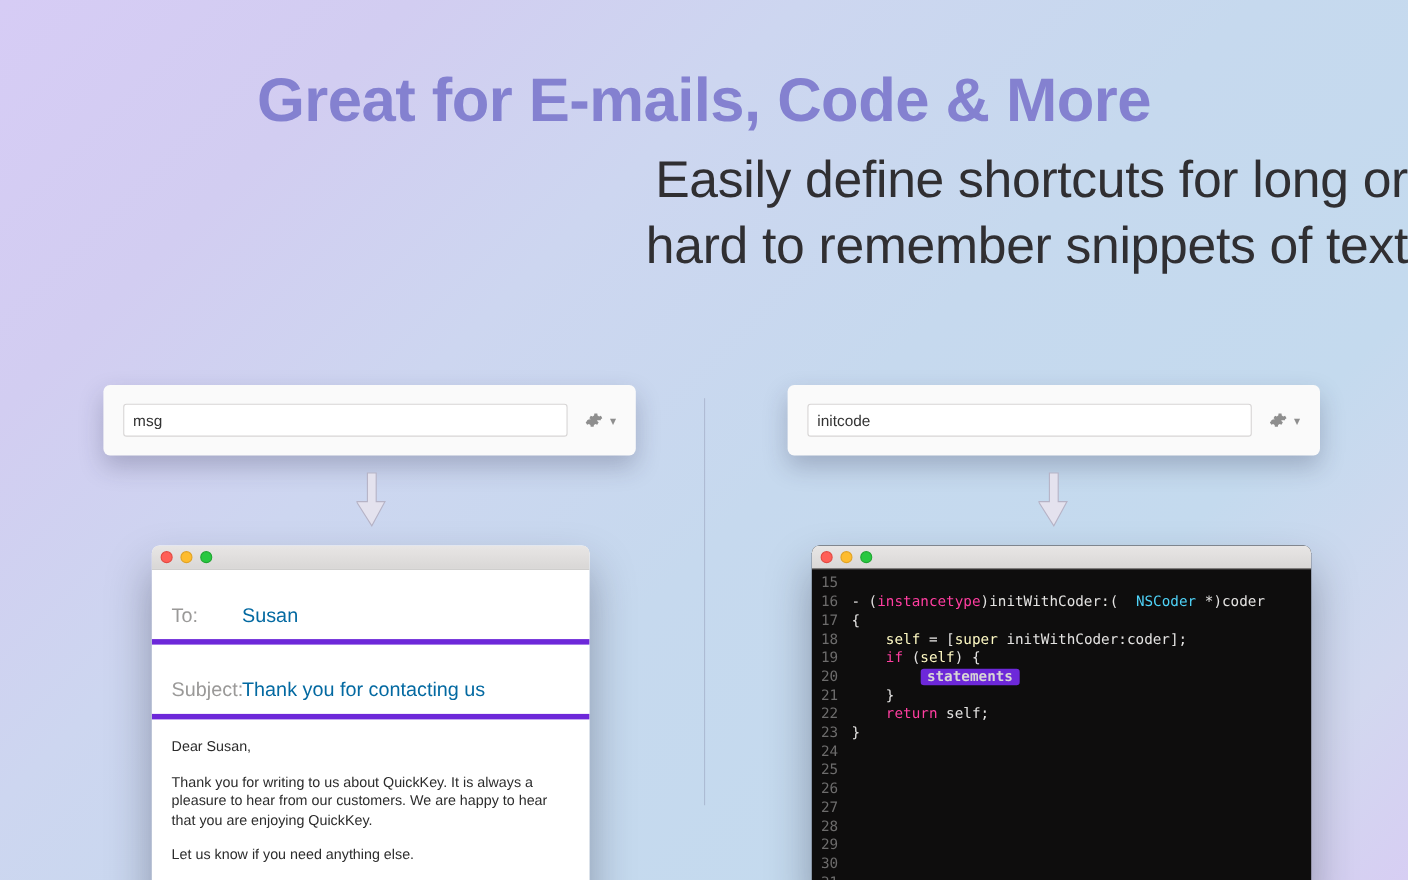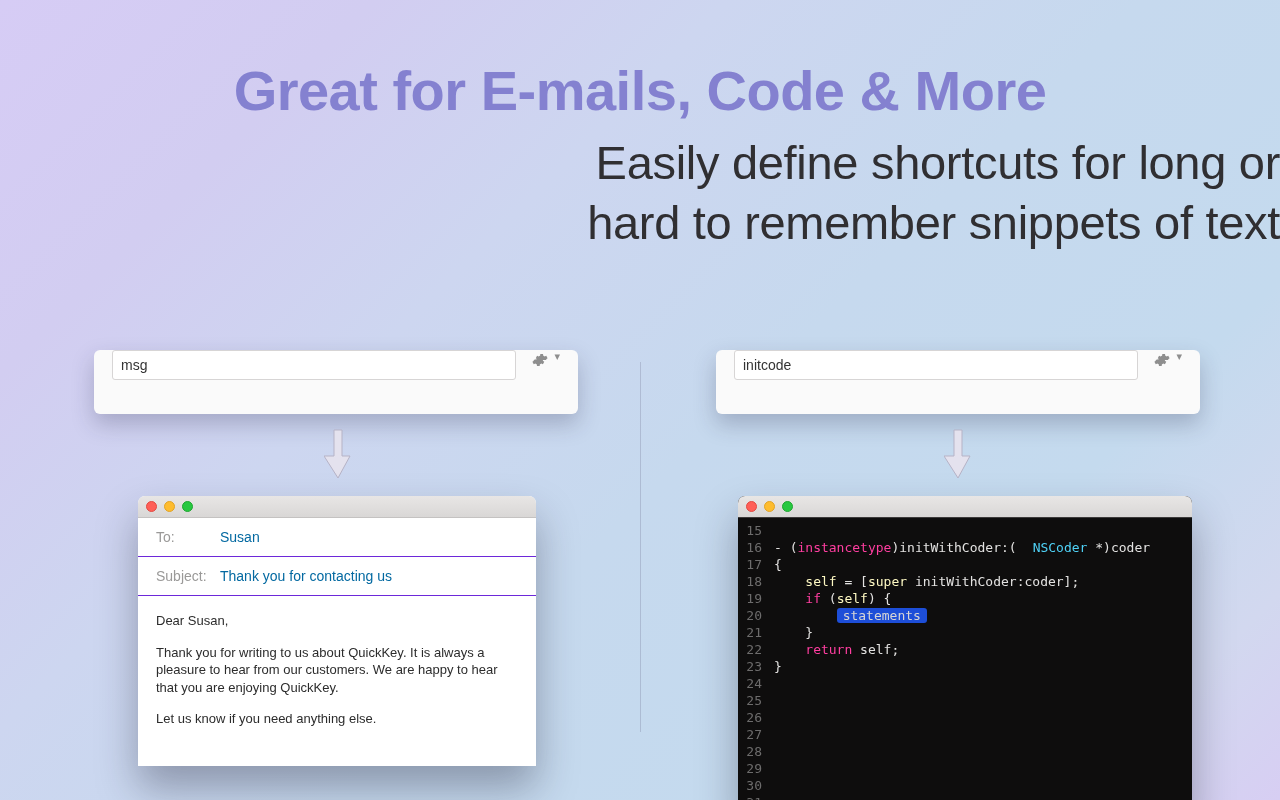--- a/index.html
+++ b/index.html
@@ -44,20 +44,21 @@
 
   
   .cmdbar {
     position: absolute;
     width: 484px;
     height: 64px;
     background: #fafafa;
     border-radius: 6px;
     box-shadow: 0 10px 22px rgba(40,40,70,0.25);
     display: flex;
+    align-items: center;
     padding: 0 18px;
   }
   .cmdbar input {
     flex: 1;
     height: 30px;
     border: 1px solid #d7d5d5;
     border-radius: 3px;
     padding: 0 8px;
     font-size: 14px;
     background: #fff;
@@ -104,22 +105,23 @@
 
   
   .email {
     width: 398px;
     background: #fff;
   }
   .email .row {
     display: flex;
     align-items: center;
     padding: 11px 18px;
-    border-bottom: 1px solid #6d28d9;
-    font-size: 14px;
+    border-bottom: 5px solid #6d28d9;
+    font-size: 18px;
+    margin-top: 20px;
   }
   .email .row .label { color: #9a9998; width: 64px; }
   .email .row .val   { color: #0369a1; }
   .email .body {
     padding: 16px 18px 24px 18px;
     font-size: 13px;
     color: #2c2c2c;
     line-height: 1.35;
   }
   .email .body p { margin-bottom: 14px; }
@@ -146,24 +148,25 @@
   .codebody {
     color: #e8e6e5;
     padding: 4px 0 0 6px;
     line-height: 17px;
   }
   .codebody .kw { color: #ff3ea0; }          
   .codebody .type { color: #4fd2f7; padding-left: 16px; }        
   .codebody .selkw { color: #fef9c3; }       
   .codebody .plain { color: #e3e2e1; }
   .codebody .placeholder {
-    background: #1d4ed8;
+    background: #6d28d9;
     border-radius: 3px;
     padding: 0 6px;
     color: #d8d6d5;
+    font-weight: bold;
   }
 
 </style>
 </head>
 <body>
 
 <div class="headline">Great for E-mails, Code &amp; More</div>
 <div class="subhead">
   <span>Easily define shortcuts for long or</span><br>
   <span>hard to remember snippets of text</span>

